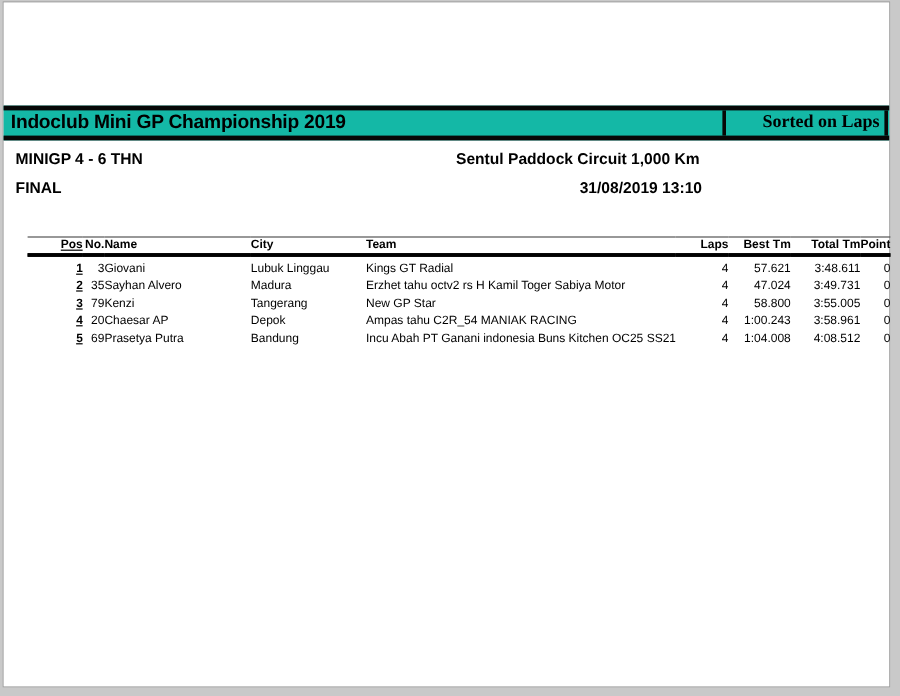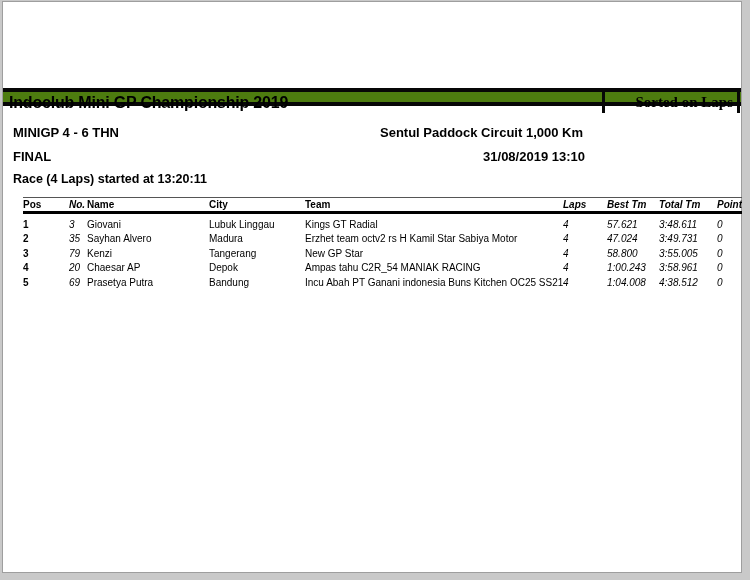--- a/index.html
+++ b/index.html
@@ -9,23 +9,23 @@
     font-family:"Liberation Sans","DejaVu Sans",sans-serif;
     color:#000;
     -webkit-font-smoothing:antialiased;
   }
   .page{
     position:absolute;left:2px;top:1px;width:740px;height:572px;
     background:#ffffff;border:1px solid #9e9e9e;box-sizing:border-box;
   }
   
   .band{
-    position:absolute;left:0;top:86px;width:100%;height:18px;
+    position:absolute;left:0;top:86px;width:100%;height:29px;
     border-top:4px solid #070707;border-bottom:4px solid #070707;
-    box-sizing:border-box;background:#4d7c0f;
+    box-sizing:border-box;background:#14b8a6;
   }
   .band-title{
     position:absolute;left:6px;top:0;height:21px;line-height:21px;
     font-size:16px;font-weight:bold;letter-spacing:-0.2px;white-space:nowrap;
   }
   .sorted-box{
     position:absolute;right:1px;top:0;height:21px;width:138px;
     border-left:3px solid #070707;border-right:3px solid #070707;
     box-sizing:border-box;
     display:flex;align-items:center;justify-content:flex-end;
@@ -48,41 +48,40 @@
     font-weight:bold;height:13px;padding:0;vertical-align:middle;
     border-top:1px solid #555;border-bottom:3px solid #000;
     white-space:nowrap;overflow:hidden;
   }
   table.results td{
     height:14.5px;padding:0;vertical-align:middle;
     white-space:nowrap;overflow:hidden;
   }
   table.results tbody tr:first-child td{padding-top:3px;}
   .al{text-align:left;}
-  .ar{text-align:left;font-style:italic;}
-  .ac{text-align:left;}
+  .ar{text-align:right;}
+  .ac{text-align:right;text-decoration:underline;}
   .pr2{padding-right:2px;}
   .pl3{padding-left:3px;}
   td.pos{font-weight:bold;}
 </style>
 </head>
 <body>
 
 <div class="page">
 
   <div class="band">
     <div class="band-title">Indoclub Mini GP Championship 2019</div>
     <div class="sorted-box">Sorted on Laps</div>
   </div>
 
   <div class="sub sub-left1">MINIGP 4 - 6 THN</div>
   <div class="sub sub-right1">Sentul Paddock Circuit 1,000 Km</div>
   <div class="sub sub-left2">FINAL</div>
   <div class="sub sub-right2">31/08/2019 13:10</div>
-  <div class="race-info">Race (4 Laps) started at 13:20:11</div>
 
   <table class="results">
     <colgroup>
       <col style="width:46px">
         <col style="width:18px">
         <col style="width:122px">
       <col style="width:96px">
         <col style="width:258px">
         <col style="width:44px">
       <col style="width:52px">
@@ -112,21 +111,21 @@
         <td class="ar">4</td>
         <td class="ar">57.621</td>
         <td class="ar">3:48.611</td>
         <td class="ar pr2">0</td>
       </tr>
       <tr>
         <td class="ac pos">2</td>
         <td class="ar">35</td>
         <td class="al pl3">Sayhan Alvero</td>
         <td class="al">Madura</td>
-        <td class="al">Erzhet team octv2 rs H Kamil Star Sabiya Motor</td>
+        <td class="al">Erzhet tahu octv2 rs H Kamil Toger Sabiya Motor</td>
         <td class="ar">4</td>
         <td class="ar">47.024</td>
         <td class="ar">3:49.731</td>
         <td class="ar pr2">0</td>
       </tr>
       <tr>
         <td class="ac pos">3</td>
         <td class="ar">79</td>
         <td class="al pl3">Kenzi</td>
         <td class="al">Tangerang</td>
@@ -148,19 +147,19 @@
         <td class="ar pr2">0</td>
       </tr>
       <tr>
         <td class="ac pos">5</td>
         <td class="ar">69</td>
         <td class="al pl3">Prasetya Putra</td>
         <td class="al">Bandung</td>
         <td class="al">Incu Abah PT Ganani indonesia Buns Kitchen OC25 SS21</td>
         <td class="ar">4</td>
         <td class="ar">1:04.008</td>
-        <td class="ar">4:38.512</td>
+        <td class="ar">4:08.512</td>
         <td class="ar pr2">0</td>
       </tr>
     </tbody>
   </table>
 
 </div>
 
 </body></html>

